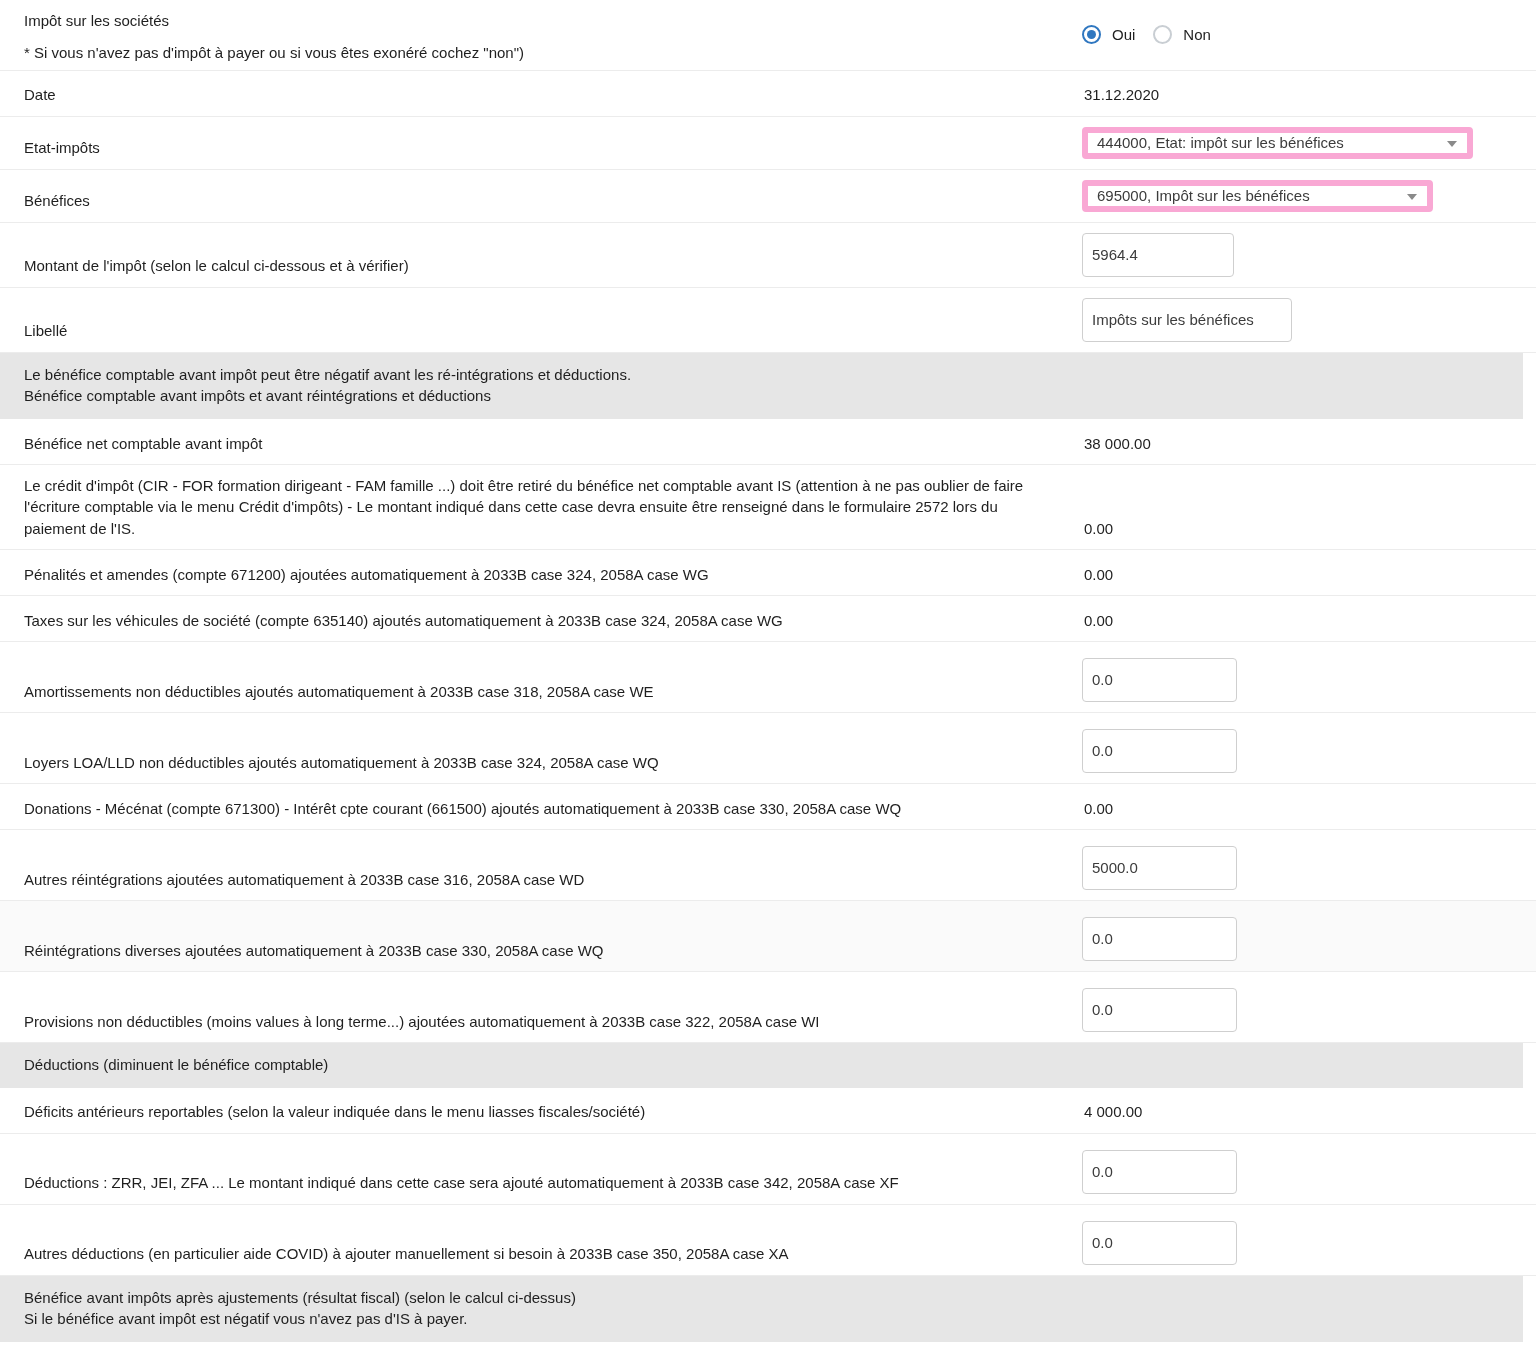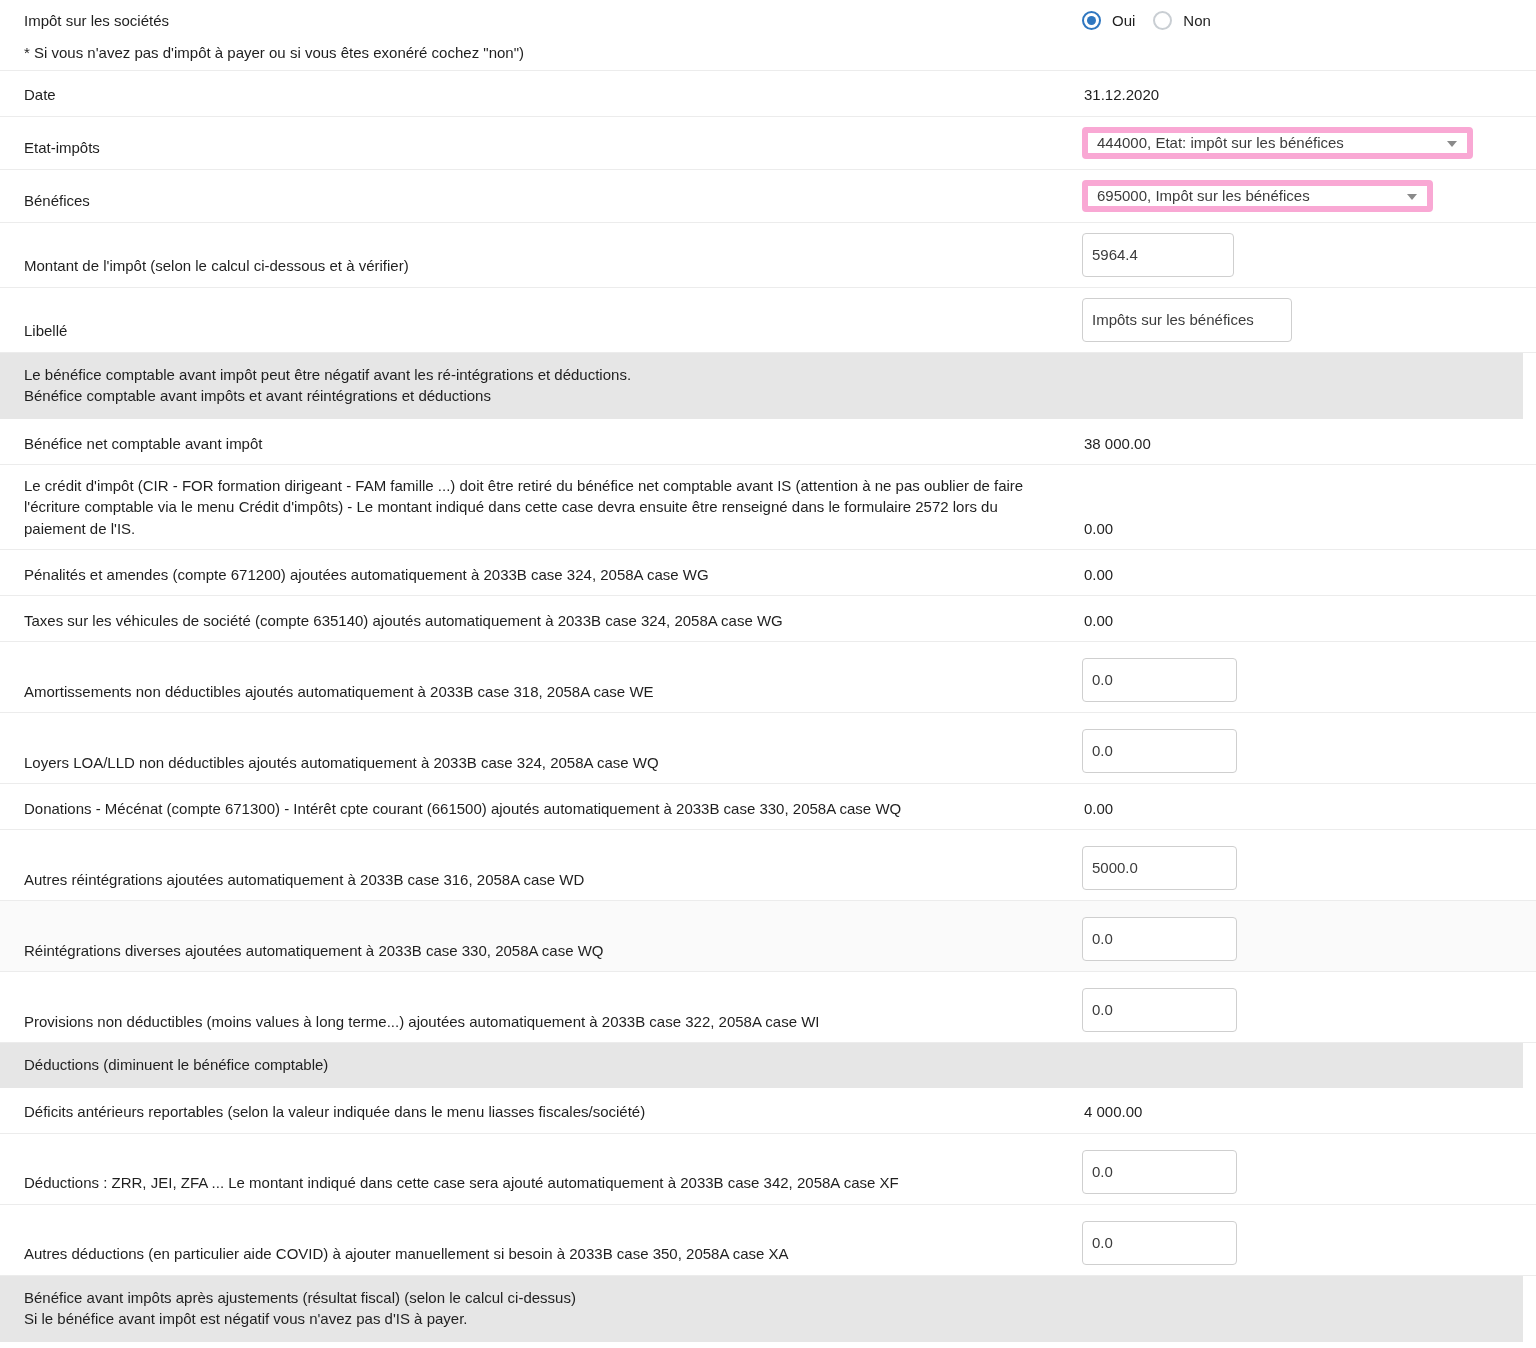--- a/index.html
+++ b/index.html
@@ -53,21 +53,21 @@
     padding-left: 22px;
   }
   .row .value.padsmall {
     padding-left: 20px;
   }
 
   
   .row.head-row {
     border-bottom: 1px solid #ececec;
     min-height: 56px;
-    align-items: flex-start;
+    align-items: center;
     padding-top: 6px;
   }
   .row.head-row .label {
     padding-top: 4px;
     padding-bottom: 6px;
   }
   .row.head-row .value {
     padding-top: 4px;
   }
   .head-line { display: block; }

